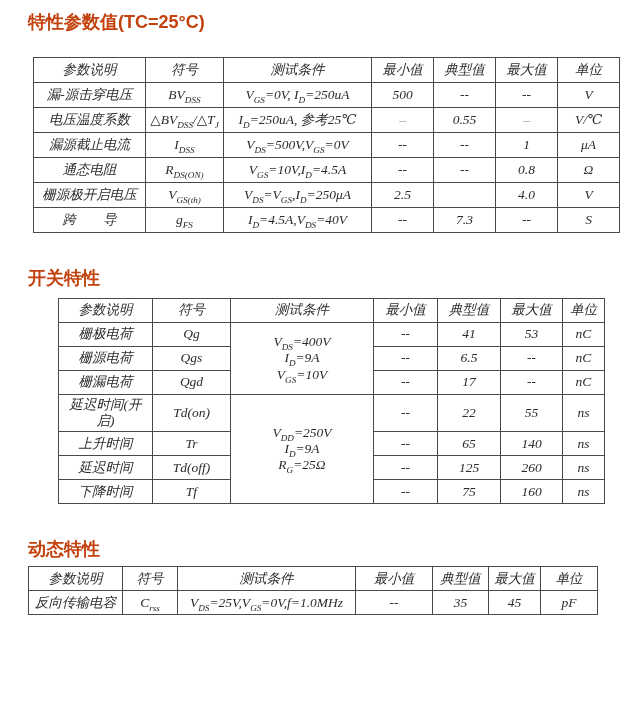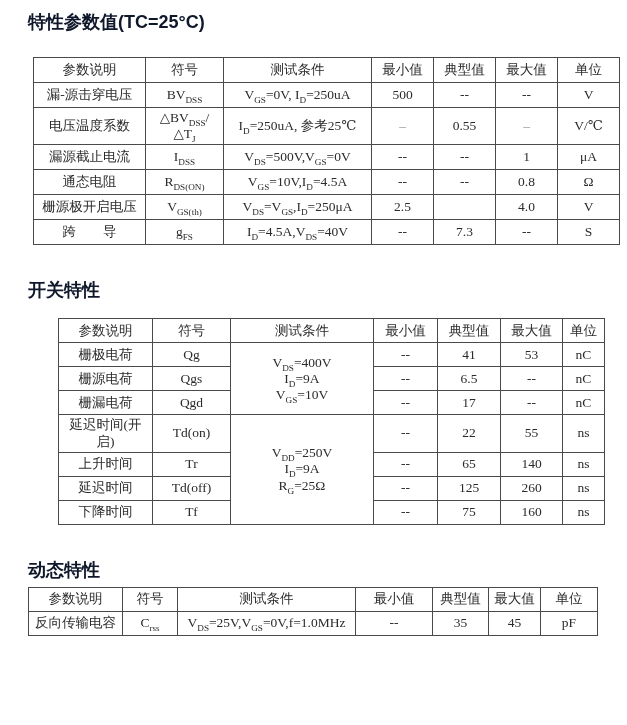--- a/index.html
+++ b/index.html
@@ -5,28 +5,28 @@
   * { box-sizing: border-box; }
   html, body { margin: 0; padding: 0; background: #ffffff; }
   body {
     width: 627px; min-height: 725px;
     font-family: "Liberation Serif", "DejaVu Serif", serif;
     color: #2b2b2b;
   }
   .doc { padding: 10px 0 18px 28px; }
   .sec-title {
     font-family: "Liberation Sans", "DejaVu Sans", sans-serif;
-    font-weight: bold; font-size: 18px; color: #0f172a;
+    font-weight: bold; font-size: 18px; color: #c2410c;
     margin: 0 0 23px 0;
   }
   .sec + .sec .sec-title { margin-top: 33px; }
-  #sec-switching .sec-title { margin-bottom: 16px; }
+  #sec-switching .sec-title { margin-bottom: 8px; }
   #sec-dynamic .sec-title { margin-bottom: 5px; }
 
-  table.t { border-collapse: collapse; table-layout: fixed; }
+  table.t { border-collapse: collapse; table-layout: fixed; font-style: italic; }
   .t th, .t td {
     border: 1px solid #4a4a4a;
     font-weight: normal;
     font-size: 13.5px;
     text-align: center;
     vertical-align: middle;
     padding: 2px 3px;
     height: 25px;
     line-height: 1.2;
     overflow: hidden;

